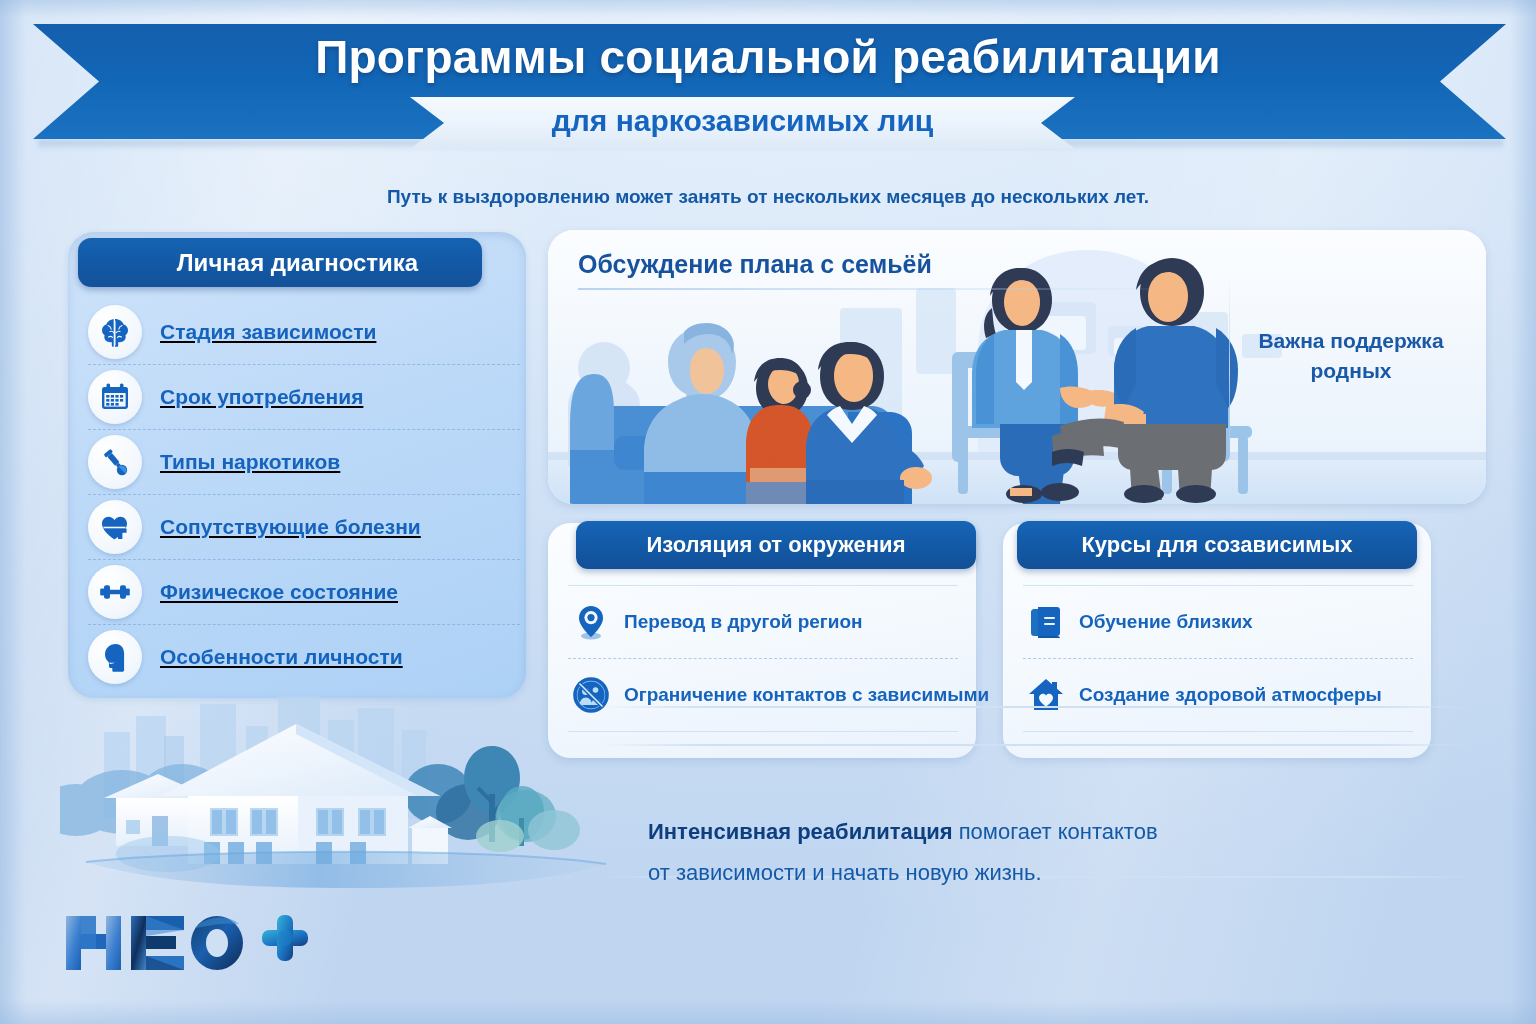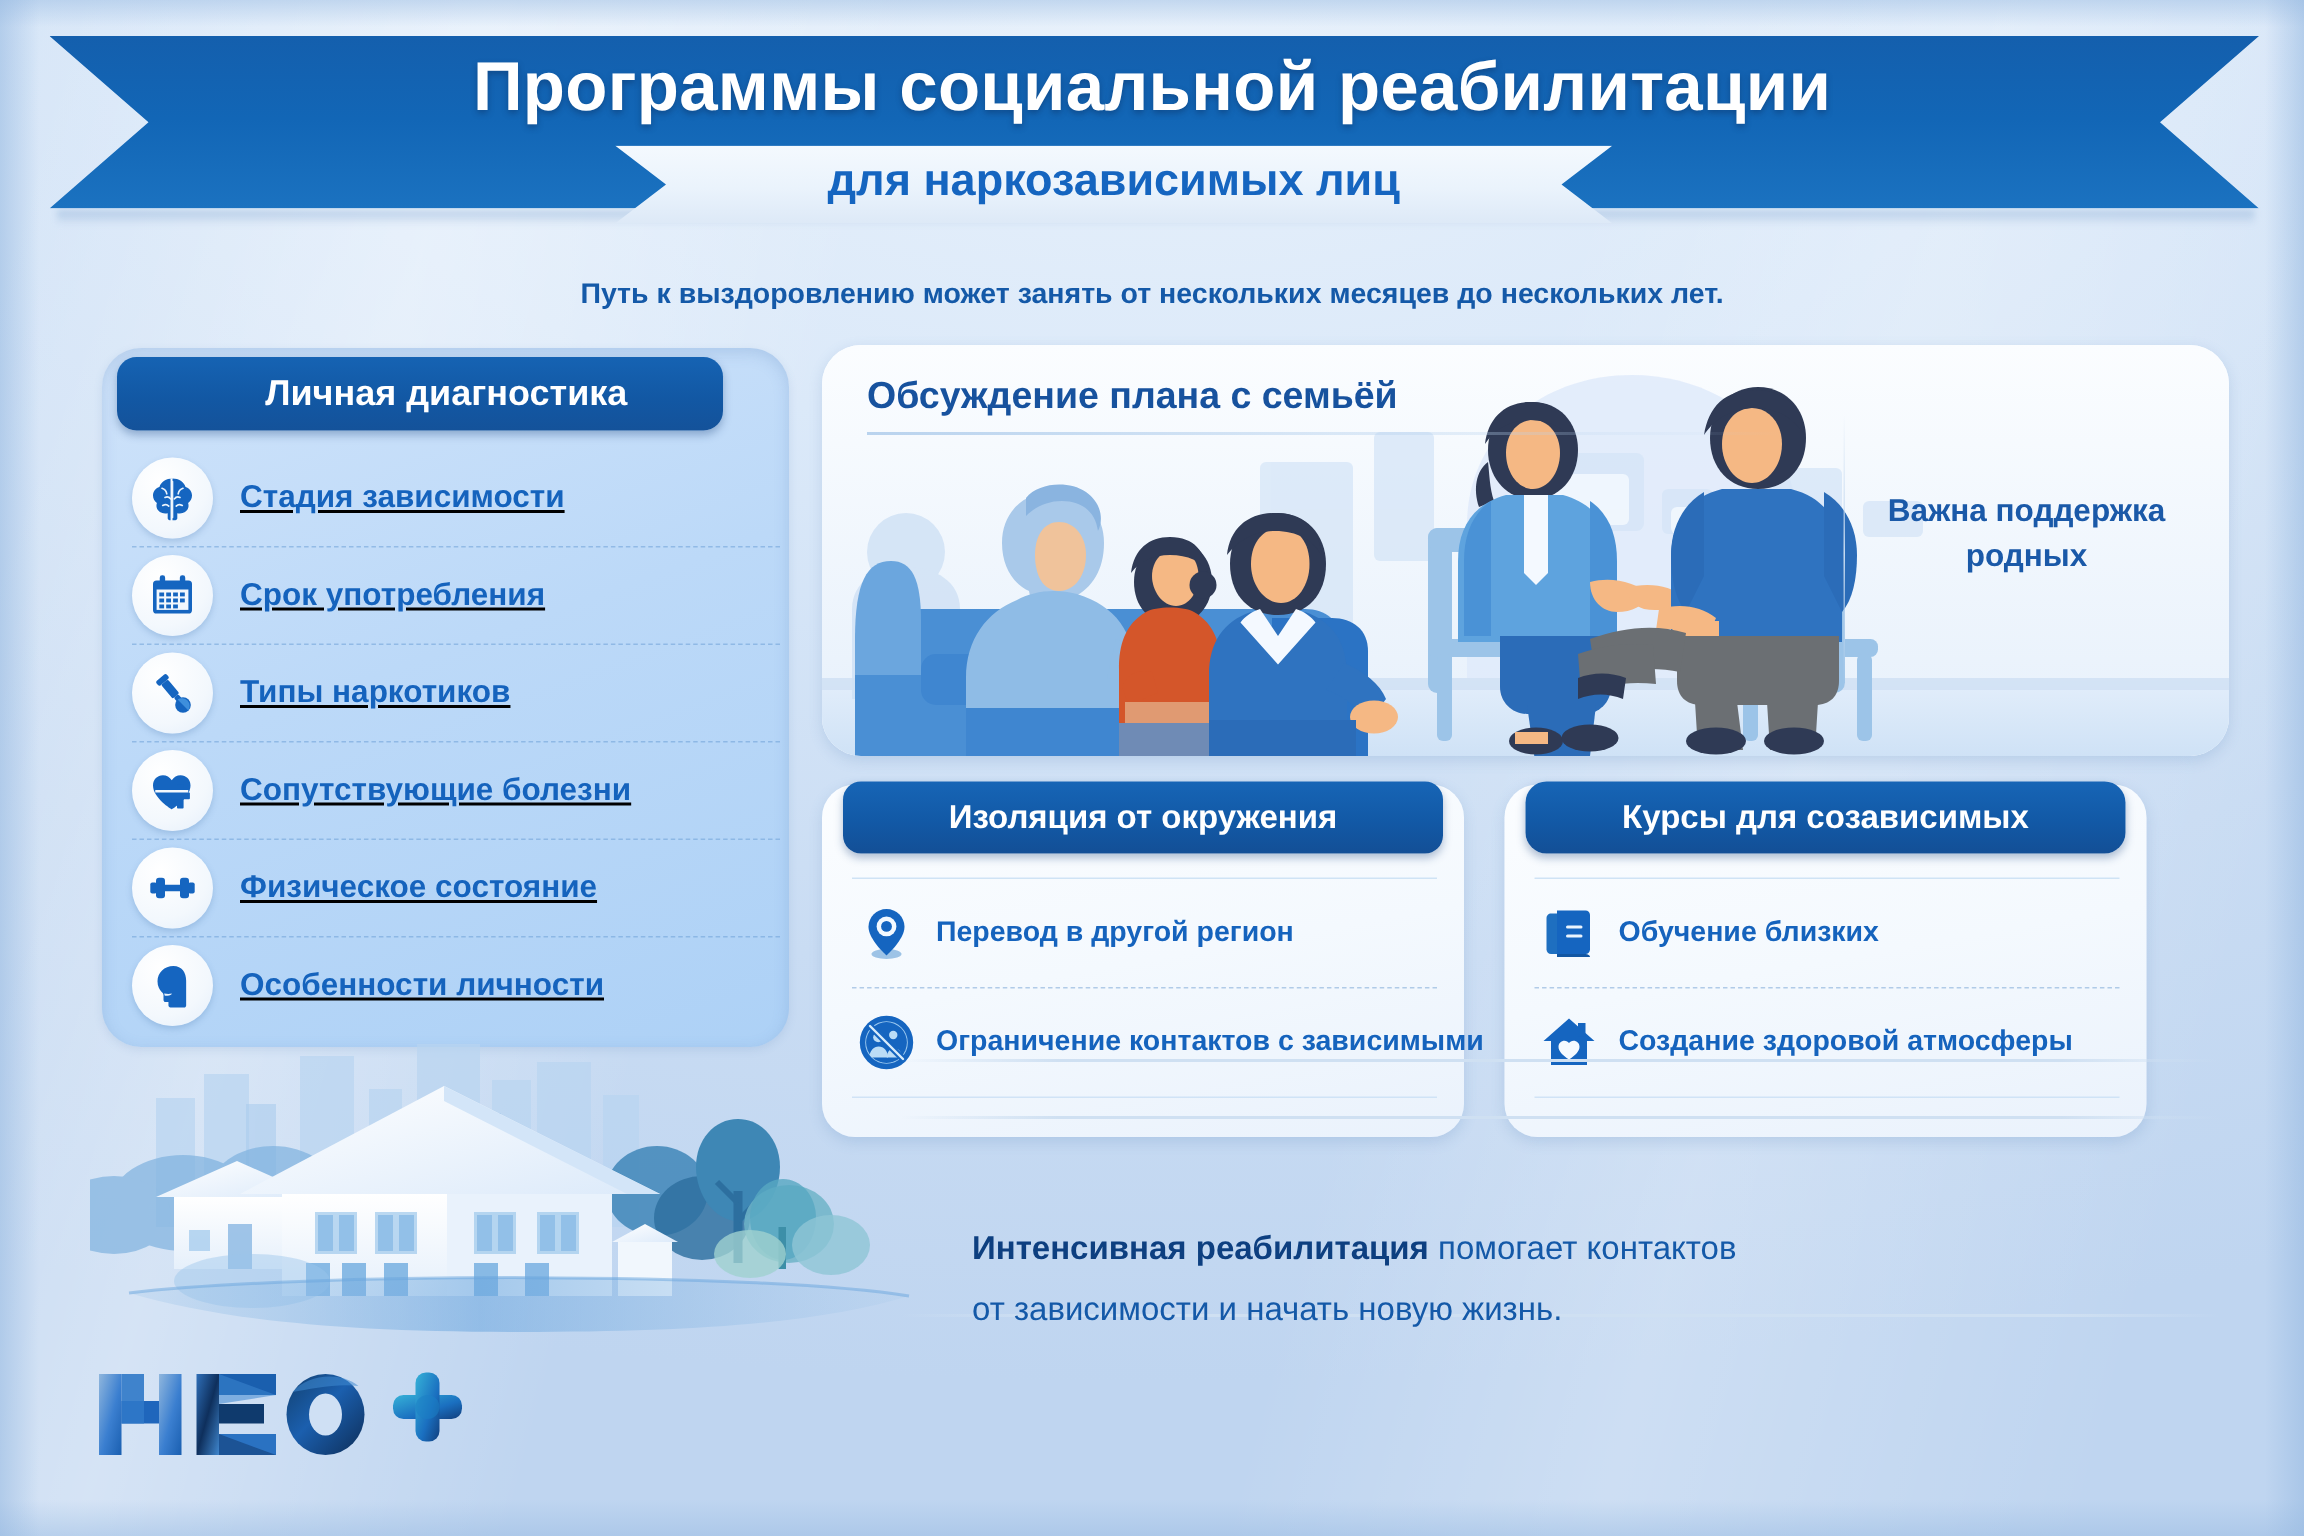--- a/index.html
+++ b/index.html
@@ -118,22 +118,22 @@
     box-shadow:0 3px 9px rgba(85,130,185,.2);
   }
   .card.left{left:548px;top:523px;width:428px;height:235px;}
   .card.right{left:1003px;top:523px;width:428px;height:235px;}
   .card-head{
     position:absolute;top:-1px;height:48px;border-radius:12px;
     background:linear-gradient(180deg,#1765b6 0%,#1259a6 55%,#134f96 100%);
     box-shadow:0 3px 6px rgba(30,70,125,.34);
     display:flex;align-items:center;justify-content:center;
   }
-  .card.left .card-head{left:14px;width:400px;top:-2px;}
-  .card.right .card-head{left:14px;width:400px;top:-2px;border-radius:14px;}
+  .card.left .card-head{left:28px;width:400px;top:-2px;}
+  .card.right .card-head{left:14px;width:400px;top:-2px;}
   .card-head span{color:#fff;font-size:22px;font-weight:bold;}
   .card-list{position:absolute;left:20px;right:18px;top:62px;}
   .c-row{
     height:72px;display:flex;align-items:center;
     border-bottom:1.5px dashed rgba(150,185,222,.7);
   }
   .c-row:first-child{border-top:1.5px solid rgba(205,226,245,.95);}
   .c-row:last-child{border-bottom:1.5px solid rgba(205,226,245,.95);}
   .c-ico{width:46px;height:46px;flex:0 0 46px;display:flex;align-items:center;justify-content:center;}
   .c-ico svg{width:40px;height:40px;display:block;}

